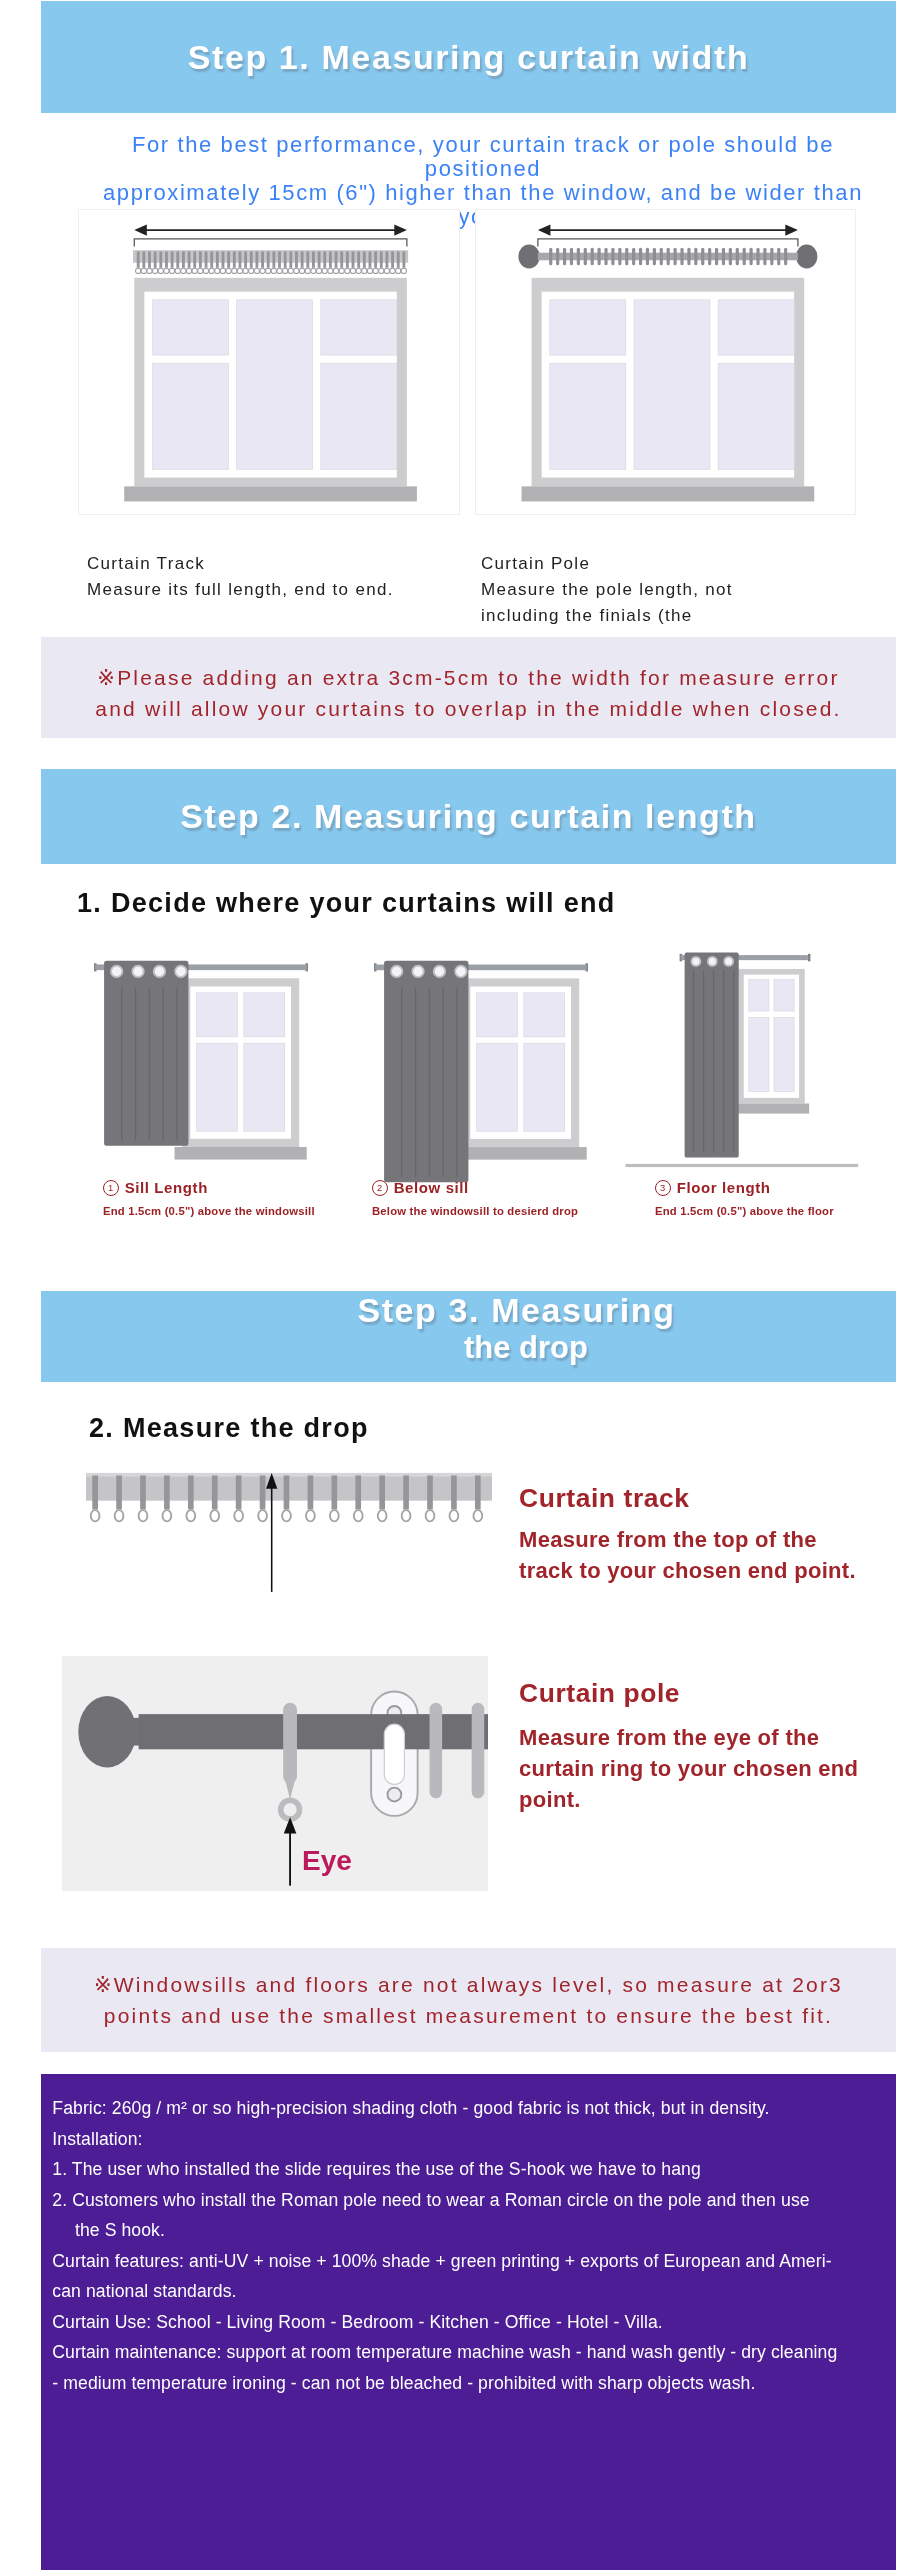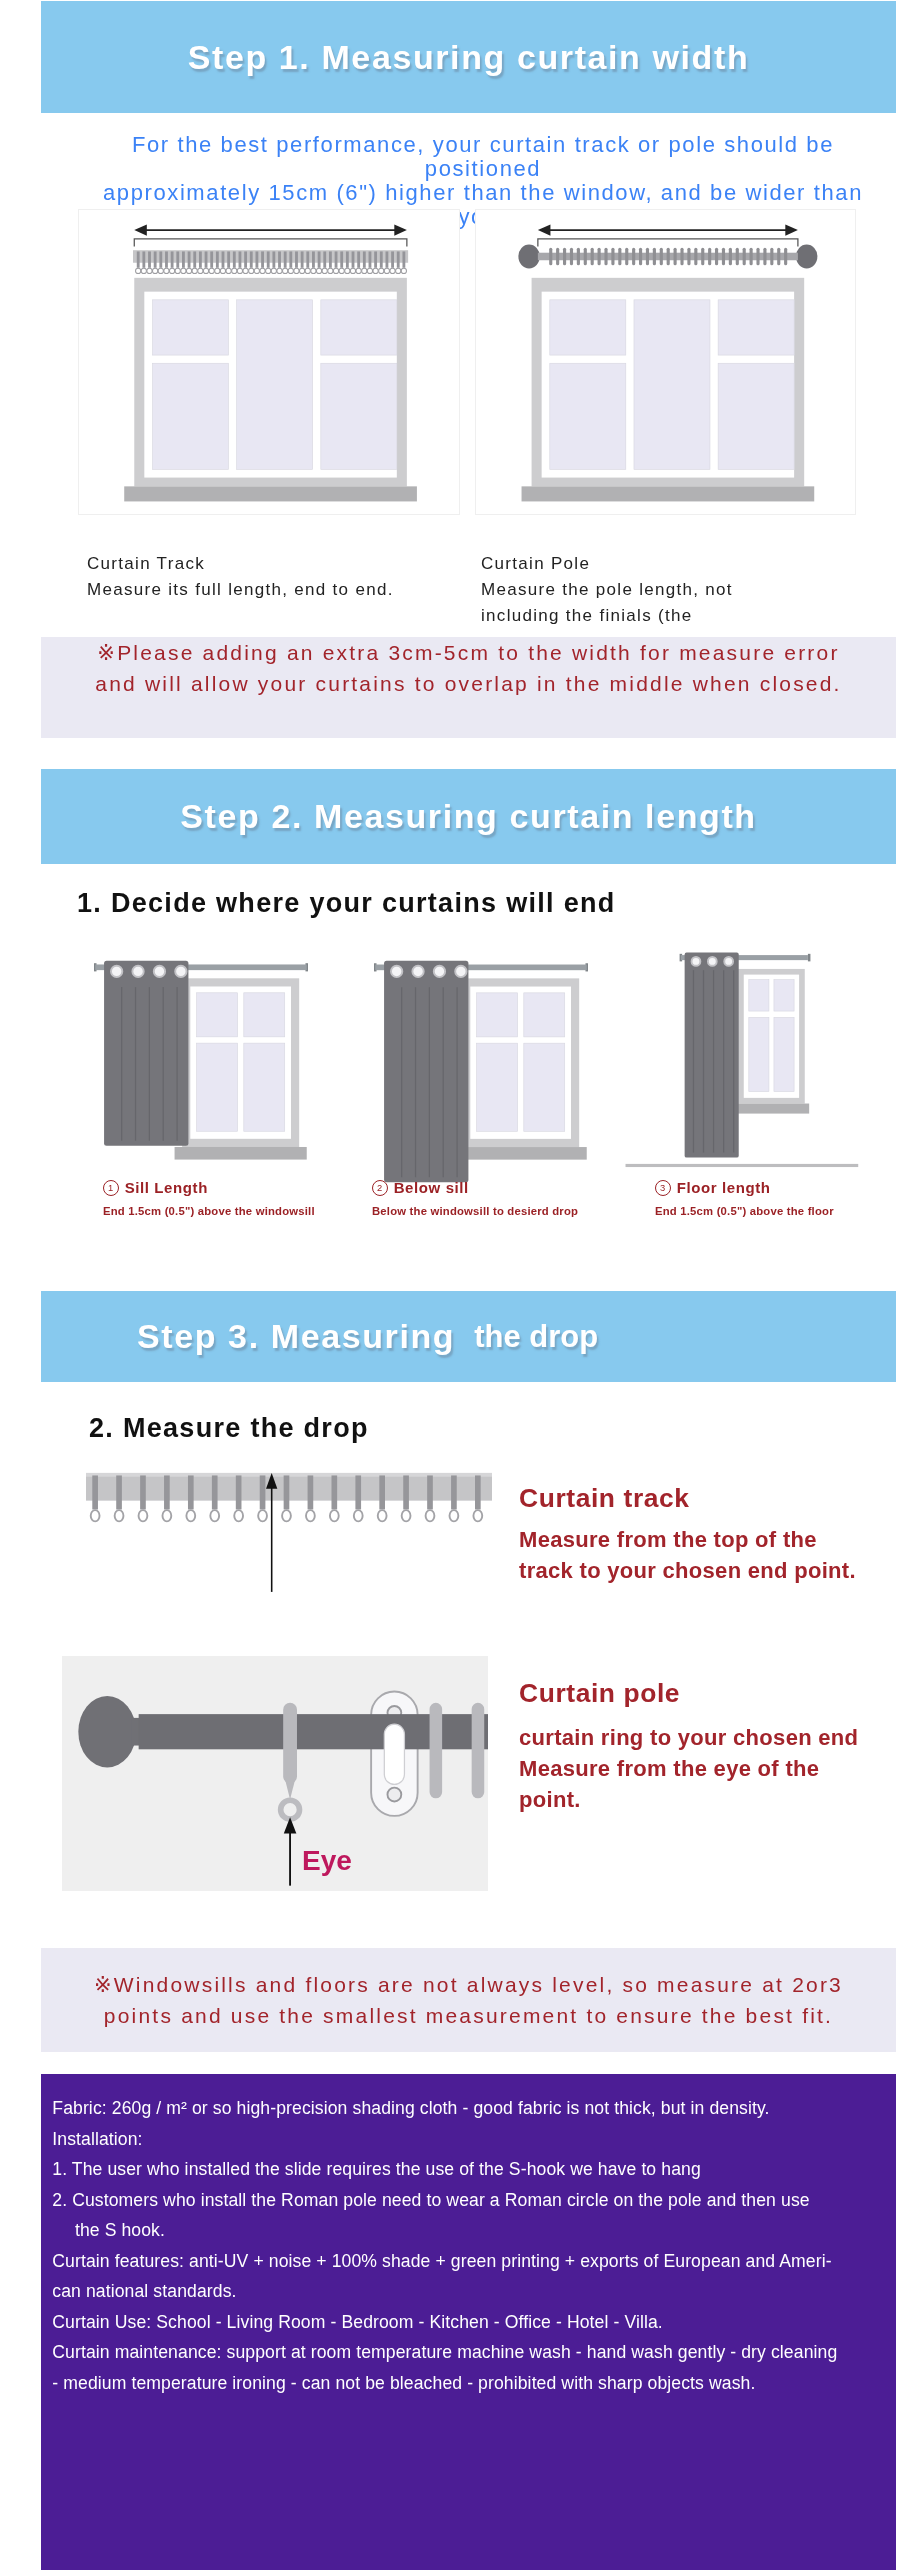--- a/index.html
+++ b/index.html
@@ -5,21 +5,21 @@
   html,body{margin:0;padding:0;background:#ffffff;}
   #page{position:relative;width:910px;height:2576px;background:#ffffff;overflow:hidden;
         font-family:"Liberation Sans","DejaVu Sans",sans-serif;}
   .abs{position:absolute;}
 
   
   .banner{position:absolute;left:41px;width:855px;background:#87C9EE;color:#ffffff;
           display:flex;align-items:center;justify-content:center;
           font-weight:700;font-size:34px;letter-spacing:1.6px;
           text-shadow:1.9px 2.5px 1.9px rgba(105,135,160,.55);}
-  .banner.left-align{justify-content:flex-start;padding-left:96px;box-sizing:border-box;}
+  .banner.left-align{justify-content:flex-start;padding-left:96px;box-sizing:border-box;flex-direction:column;}
   .banner .sub{font-size:31px;letter-spacing:0;margin-left:19px;}
 
   
   .intro{position:absolute;left:87px;top:133px;width:792px;color:#3b82f6;
          font-size:22px;line-height:24px;letter-spacing:1.6px;text-align:center;}
   .illus-box{position:absolute;top:209px;height:306px;background:#ffffff;border:0.6px solid #efefef;box-sizing:border-box;}
   .caption{position:absolute;top:551px;color:#222222;font-size:17px;line-height:26px;letter-spacing:1.3px;}
 
   
   .note{position:absolute;left:41px;width:855px;background:#EAE9F3;color:#A2242B;
@@ -244,21 +244,21 @@
   <div class="caption" style="left:87px;">
     <div>Curtain Track</div>
     <div>Measure its full length, end to end.</div>
   </div>
   <div class="caption" style="left:481px;">
     <div>Curtain Pole</div>
     <div>Measure the pole length, not</div>
     <div>including the finials (the</div>
   </div>
 
-  <div class="note" style="top:637px;height:101px;padding-top:0;">
+  <div class="note" style="top:637px;height:101px;padding-top:25px;">
     <div>※Please adding an extra 3cm-5cm to the width for measure error</div>
     <div>and will allow your curtains to overlap in the middle when closed.</div>
   </div>
 
   <div class="banner" style="top:769px;height:95px;">
     <span>Step 2. Measuring curtain length</span>
   </div>
 
   <div class="heading" style="left:77px;top:888px;">1. Decide where your curtains will end</div>
 
@@ -442,22 +442,22 @@
       <rect x="585" y="74" width="20" height="152" rx="10" fill="#b9b9bd"></rect>
       <rect x="652" y="74" width="20" height="152" rx="10" fill="#b9b9bd"></rect>
       <line x1="363" y1="365" x2="363" y2="268" stroke="#111" stroke-width="3"></line>
       <polygon points="363,256 353,282 373,282" fill="#111"></polygon>
     </svg>
   </div>
   <div class="eye-label">Eye</div>
 
   <div class="red-title" style="top:1678px;">Curtain pole</div>
   <div class="red-body" style="top:1722px;">
+    <div>Measure from the eye of the</div>
     <div>curtain ring to your chosen end</div>
-    <div>Measure from the eye of the</div>
     <div>point.</div>
   </div>
 
   <div class="note" style="top:1948px;height:104px;padding-top:21.4px;">
     <div>※Windowsills and floors are not always level, so measure at 2or3</div>
     <div>points and use the smallest measurement to ensure the best fit.</div>
   </div>
 
   <div class="info">
     <div>

